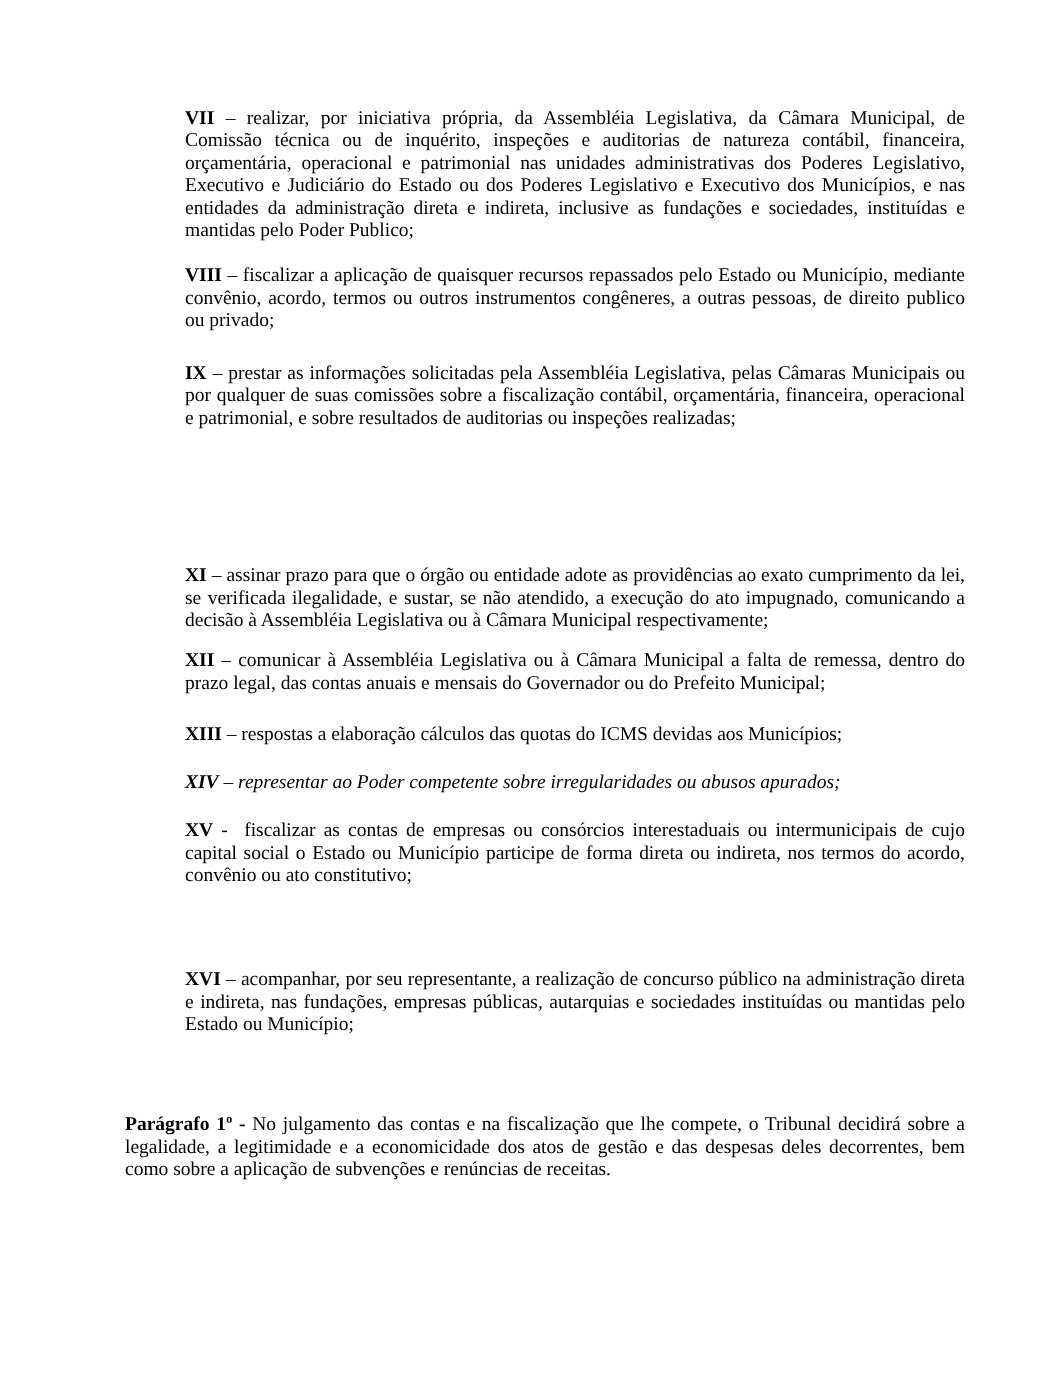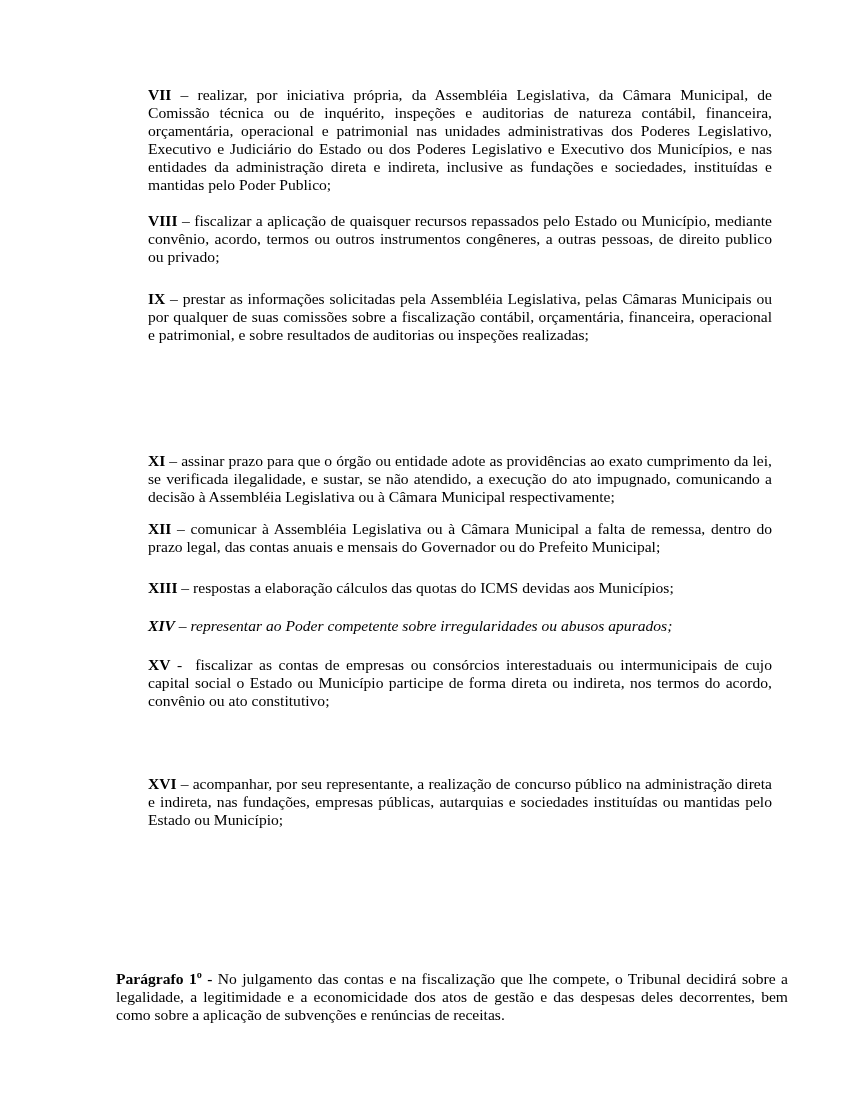--- a/index.html
+++ b/index.html
@@ -62,16 +62,16 @@
 
   <p class="block item last-line-left" style="top:579px;"><span class="label">XIII</span><span> – </span><span>respostas a elaboração cálculos das quotas do ICMS devidas aos Municípios;</span></p>
 
   <p class="block item last-line-left" style="top:617px;font-style:italic;"><span class="label">XIV</span><span> – </span><span>representar ao Poder competente sobre irregularidades ou abusos apurados;</span></p>
 
   <p class="block item last-line-left" style="top:656px;"><span class="label">XV</span><span style="white-space:pre;"> -  </span><span>fiscalizar as contas de empresas ou consórcios interestaduais ou intermunicipais de cujo capital social o Estado ou Município participe de forma direta ou indireta, nos termos do acordo, convênio ou ato constitutivo;</span></p>
 
   <p class="block item last-line-left" style="top:775px;"><span class="label">XVI</span><span> – </span><span>acompanhar, por seu representante, a realização de concurso público na administração direta e indireta, nas fundações, empresas públicas, autarquias e sociedades instituídas ou mantidas pelo Estado ou Município;</span></p>
 
 
-  <p class="block para last-line-left" style="top:970px;margin-left:16px;"><span class="label">Parágrafo 1º -</span><span> No julgamento das contas e na fiscalização que lhe compete, o Tribunal decidirá sobre a legalidade, a legitimidade e a economicidade dos atos de gestão e das despesas deles decorrentes, bem como sobre a aplicação de subvenções e renúncias de receitas.</span></p>
+  <p class="block para last-line-left" style="top:891px;"><span class="label">Parágrafo 1º -</span><span> No julgamento das contas e na fiscalização que lhe compete, o Tribunal decidirá sobre a legalidade, a legitimidade e a economicidade dos atos de gestão e das despesas deles decorrentes, bem como sobre a aplicação de subvenções e renúncias de receitas.</span></p>
 
 
 </div>
 
 </body></html>

